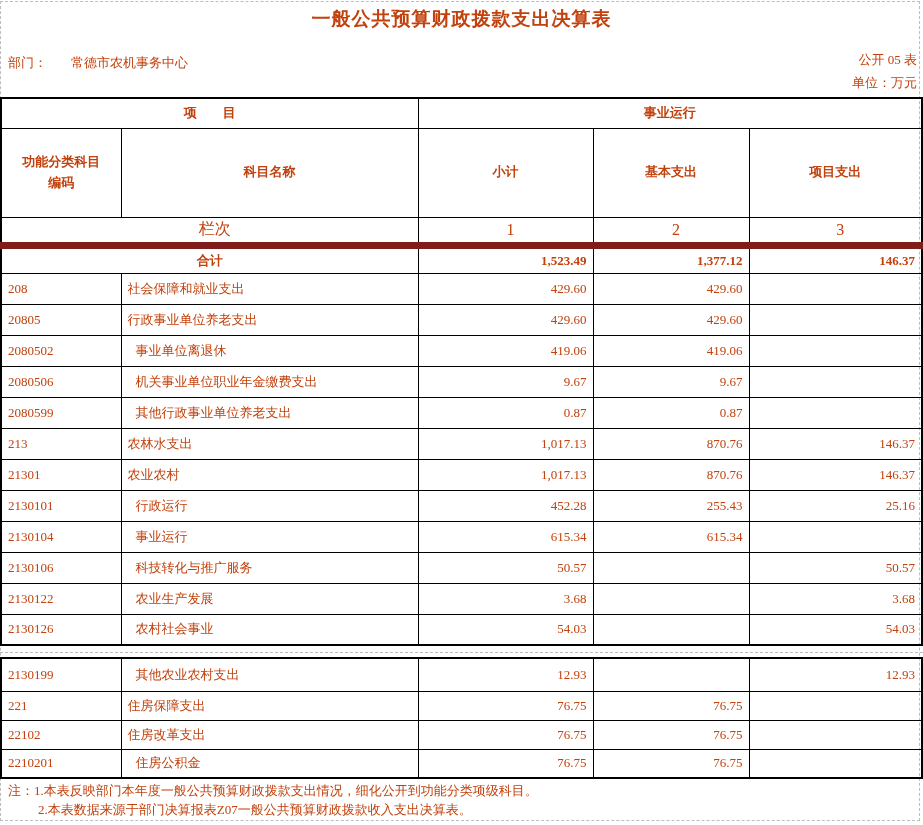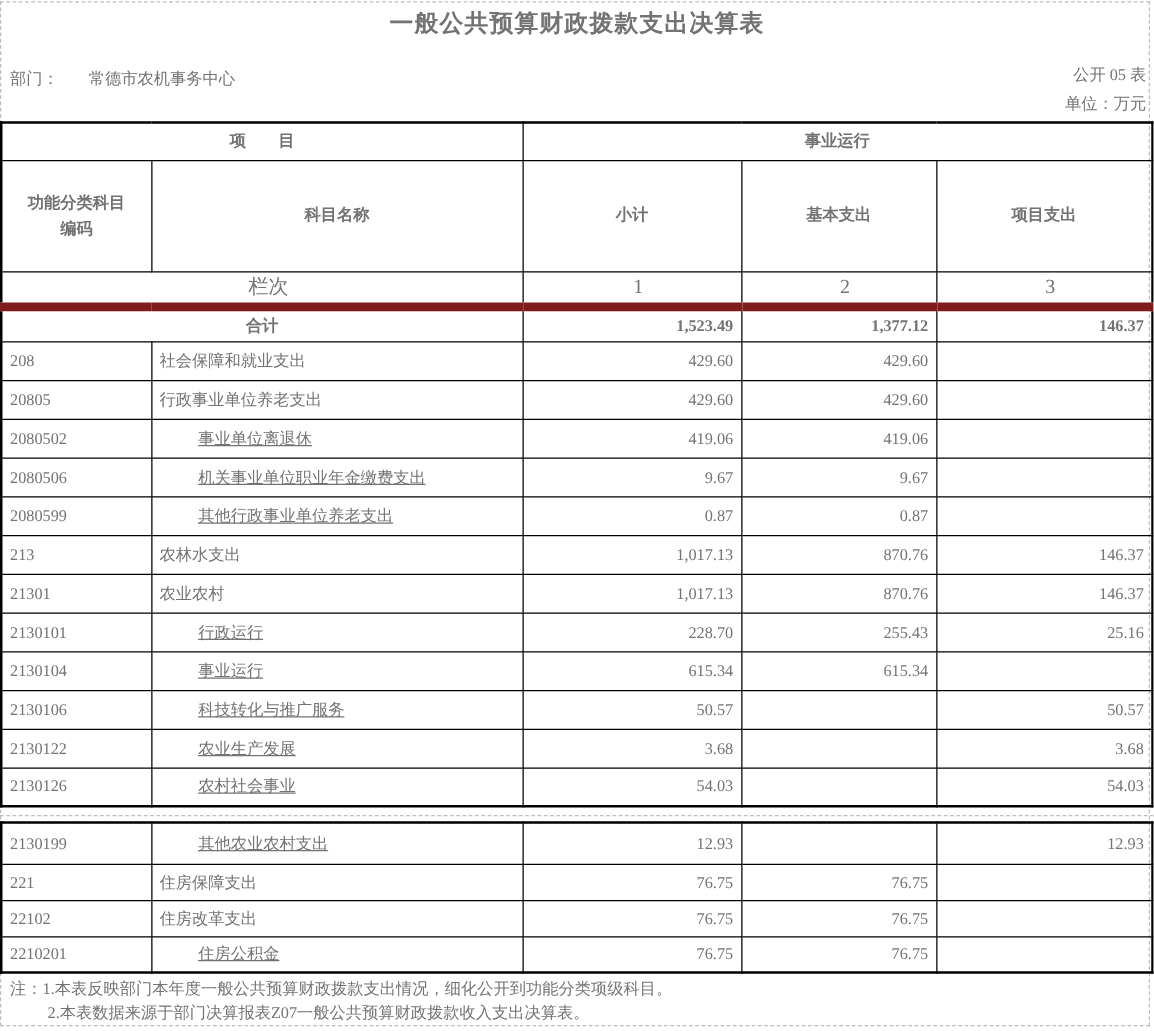--- a/index.html
+++ b/index.html
@@ -1,18 +1,18 @@
 <!DOCTYPE html>
 <html><head>
 <meta charset="utf-8">
 <style>
   html,body { margin:0; padding:0; background:#fff; }
   .page {
     position:relative; width:923px; height:825px; background:#fff;
-    font-family:"Liberation Serif","DejaVu Serif",serif; color:#737373; overflow:hidden;
+    font-family:"Liberation Serif","DejaVu Serif",serif; color:#c2410c; overflow:hidden;
   }
   .break-frame {
     position:absolute; left:0; top:1px; width:920px; height:820px;
     border:1px dashed #bdbdbd; box-sizing:border-box; pointer-events:none;
   }
   .hbreak {
     position:absolute; left:0; top:652px; width:923px; height:0;
     border-top:1px dashed #bdbdbd; pointer-events:none;
   }
   .title {
@@ -42,21 +42,21 @@
   tr.lanci { height:28px; }
   tr.lanci td { text-align:center; font-size:16px;padding-left:16px; }
   tr.total { height:28px; }
   tr.total td { border-top:7px solid #7f1d1d; font-weight:bold; }
   tr.total td.label { text-align:center; }
   tr.data { height:31px; }
   #table2 tr.data:first-child { height:33px; }
   #table2 tr.data { height:29px; }
   td.code { text-align:left; padding-left:7px; }
   td.name { text-align:left; padding-left:7px; }
-  td.name.indent { padding-left:37px;text-decoration:underline; }
+  td.name.indent { padding-left:14px; }
   td.num { text-align:right; padding-right:8px; }
   .notes { position:absolute; left:8px; top:781px; font-size:13px; line-height:19px; }
   .notes .note-row { white-space:nowrap; }
   .notes .indent2 { padding-left:30px; }
 </style>
 </head>
 <body>
 
 <div class="page">
 
@@ -155,21 +155,21 @@
         <tr class="data">
           <td class="code">21301</td>
           <td class="name">农业农村</td>
           <td class="num">1,017.13</td>
           <td class="num">870.76</td>
           <td class="num">146.37</td>
         </tr>
         <tr class="data">
           <td class="code">2130101</td>
           <td class="name indent">行政运行</td>
-          <td class="num">228.70</td>
+          <td class="num">452.28</td>
           <td class="num">255.43</td>
           <td class="num">25.16</td>
         </tr>
         <tr class="data">
           <td class="code">2130104</td>
           <td class="name indent">事业运行</td>
           <td class="num">615.34</td>
           <td class="num">615.34</td>
           <td class="num"></td>
         </tr>

